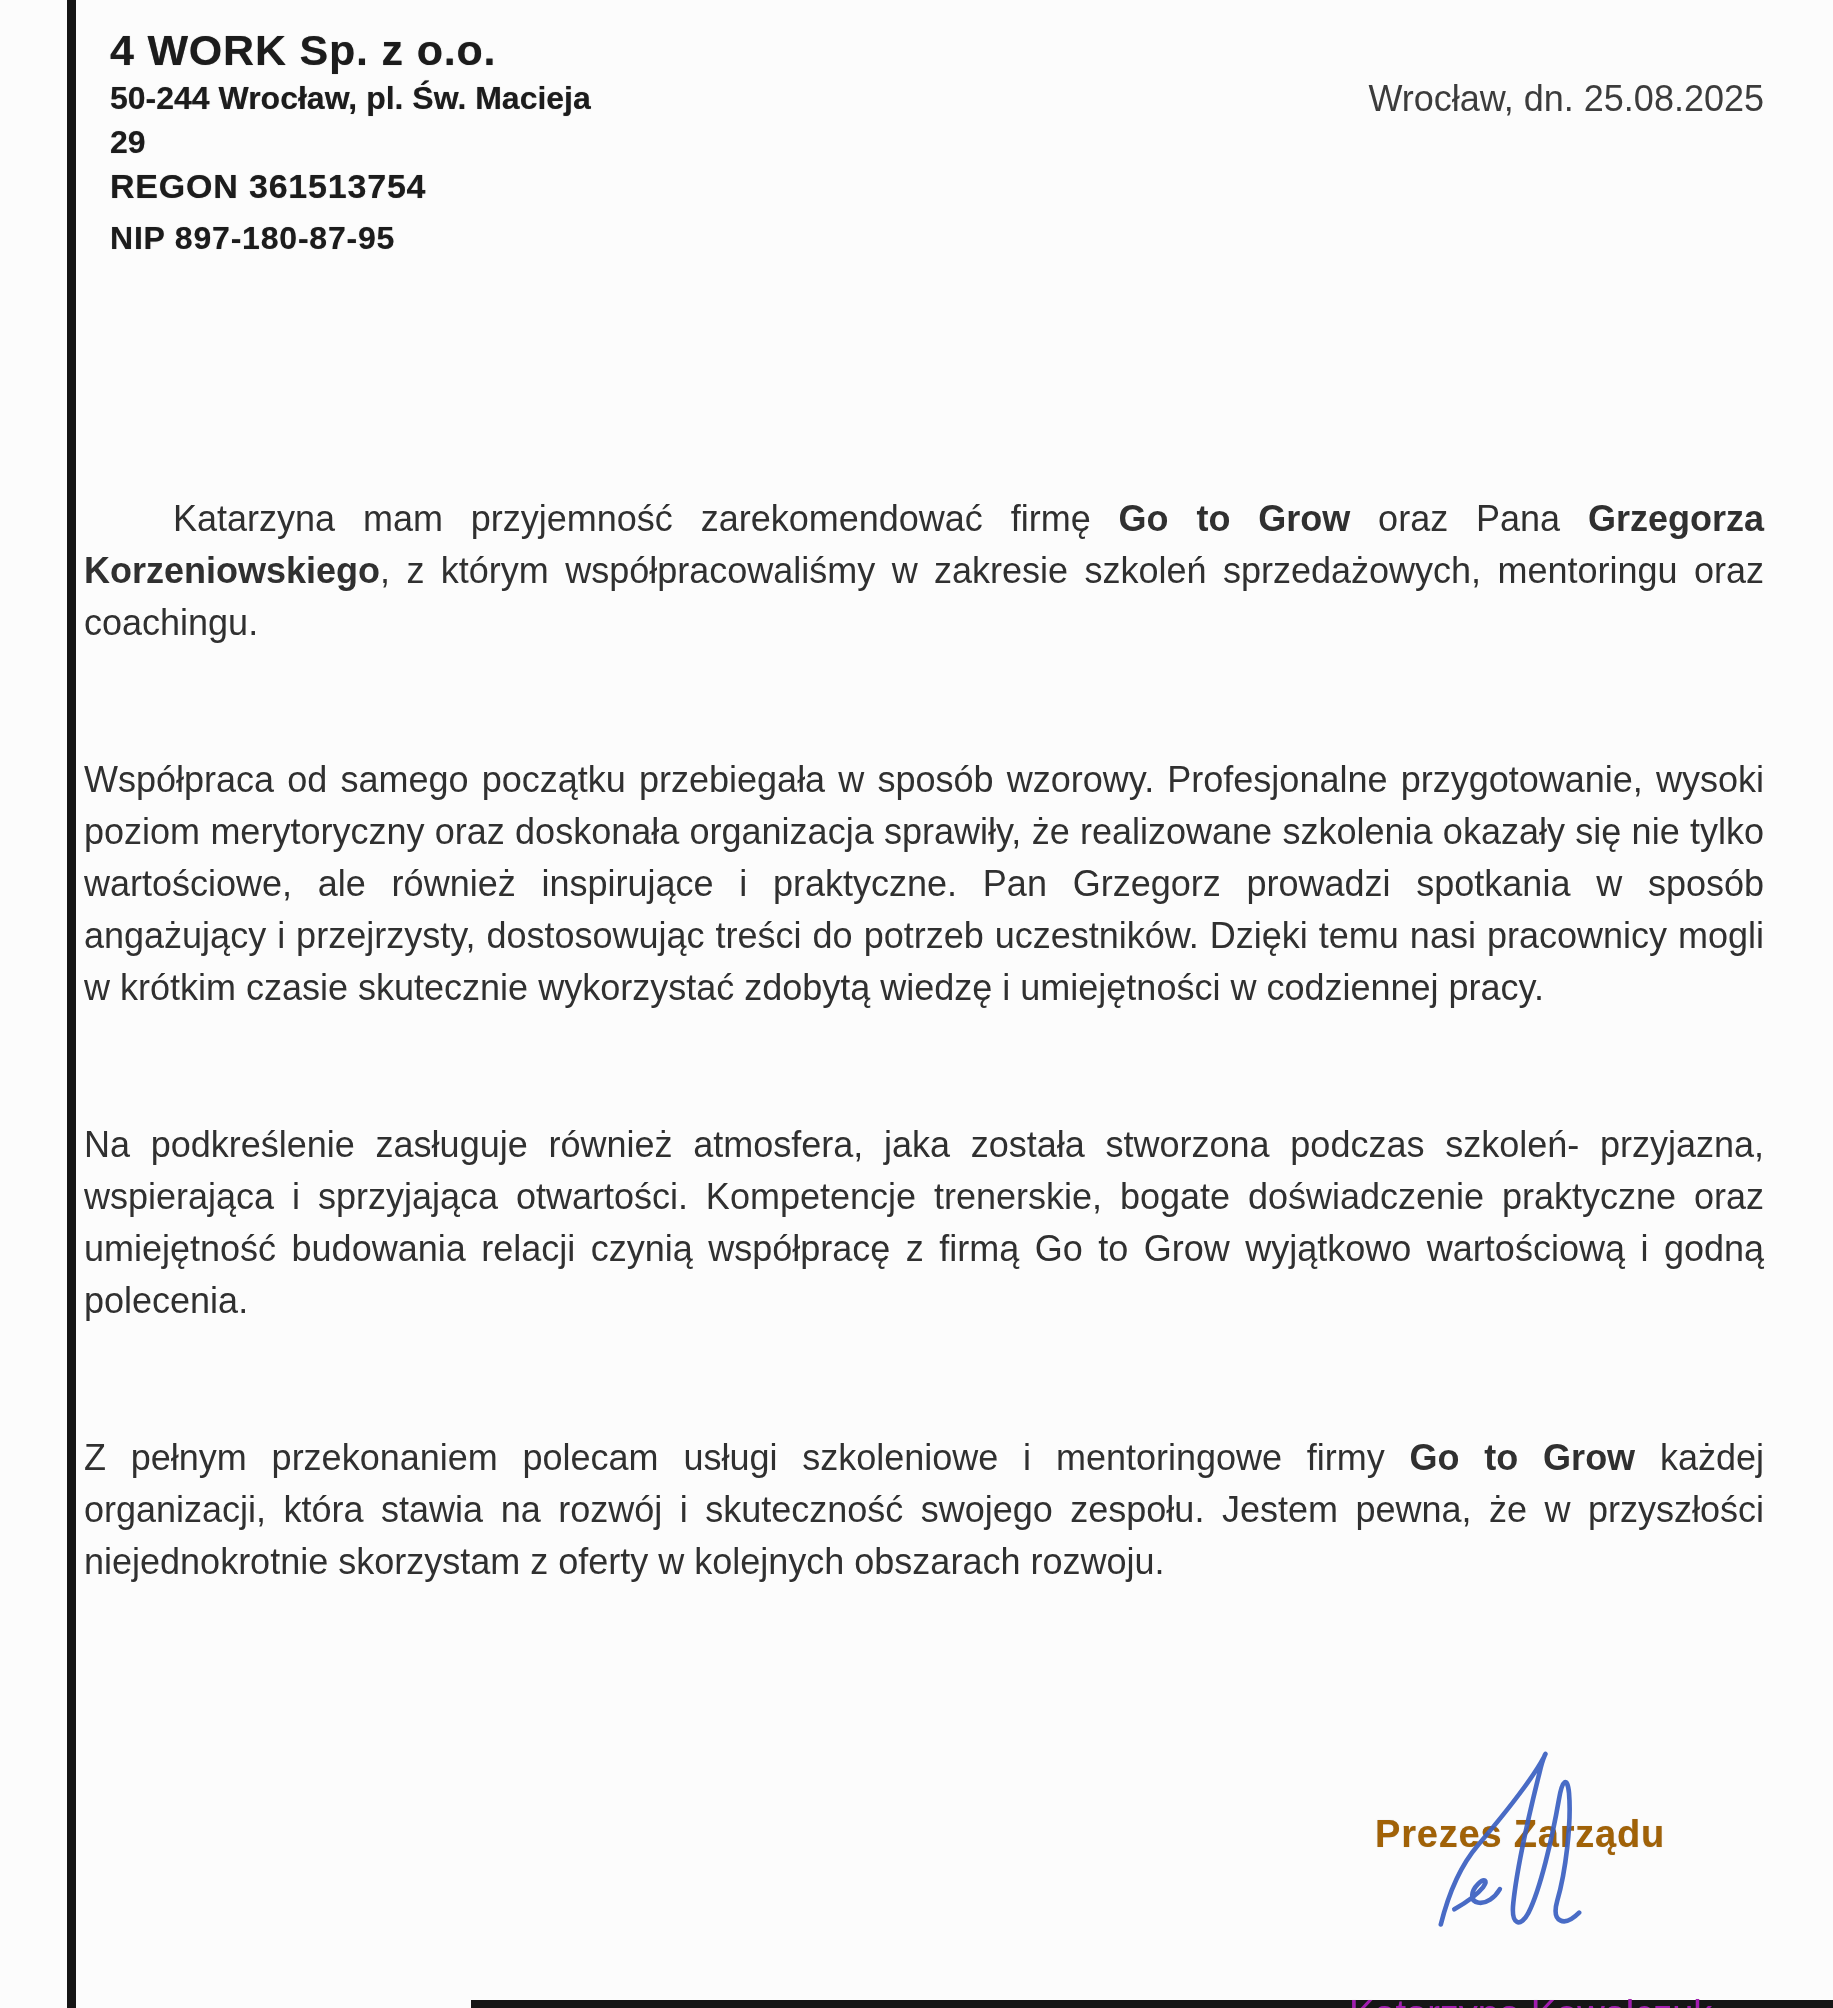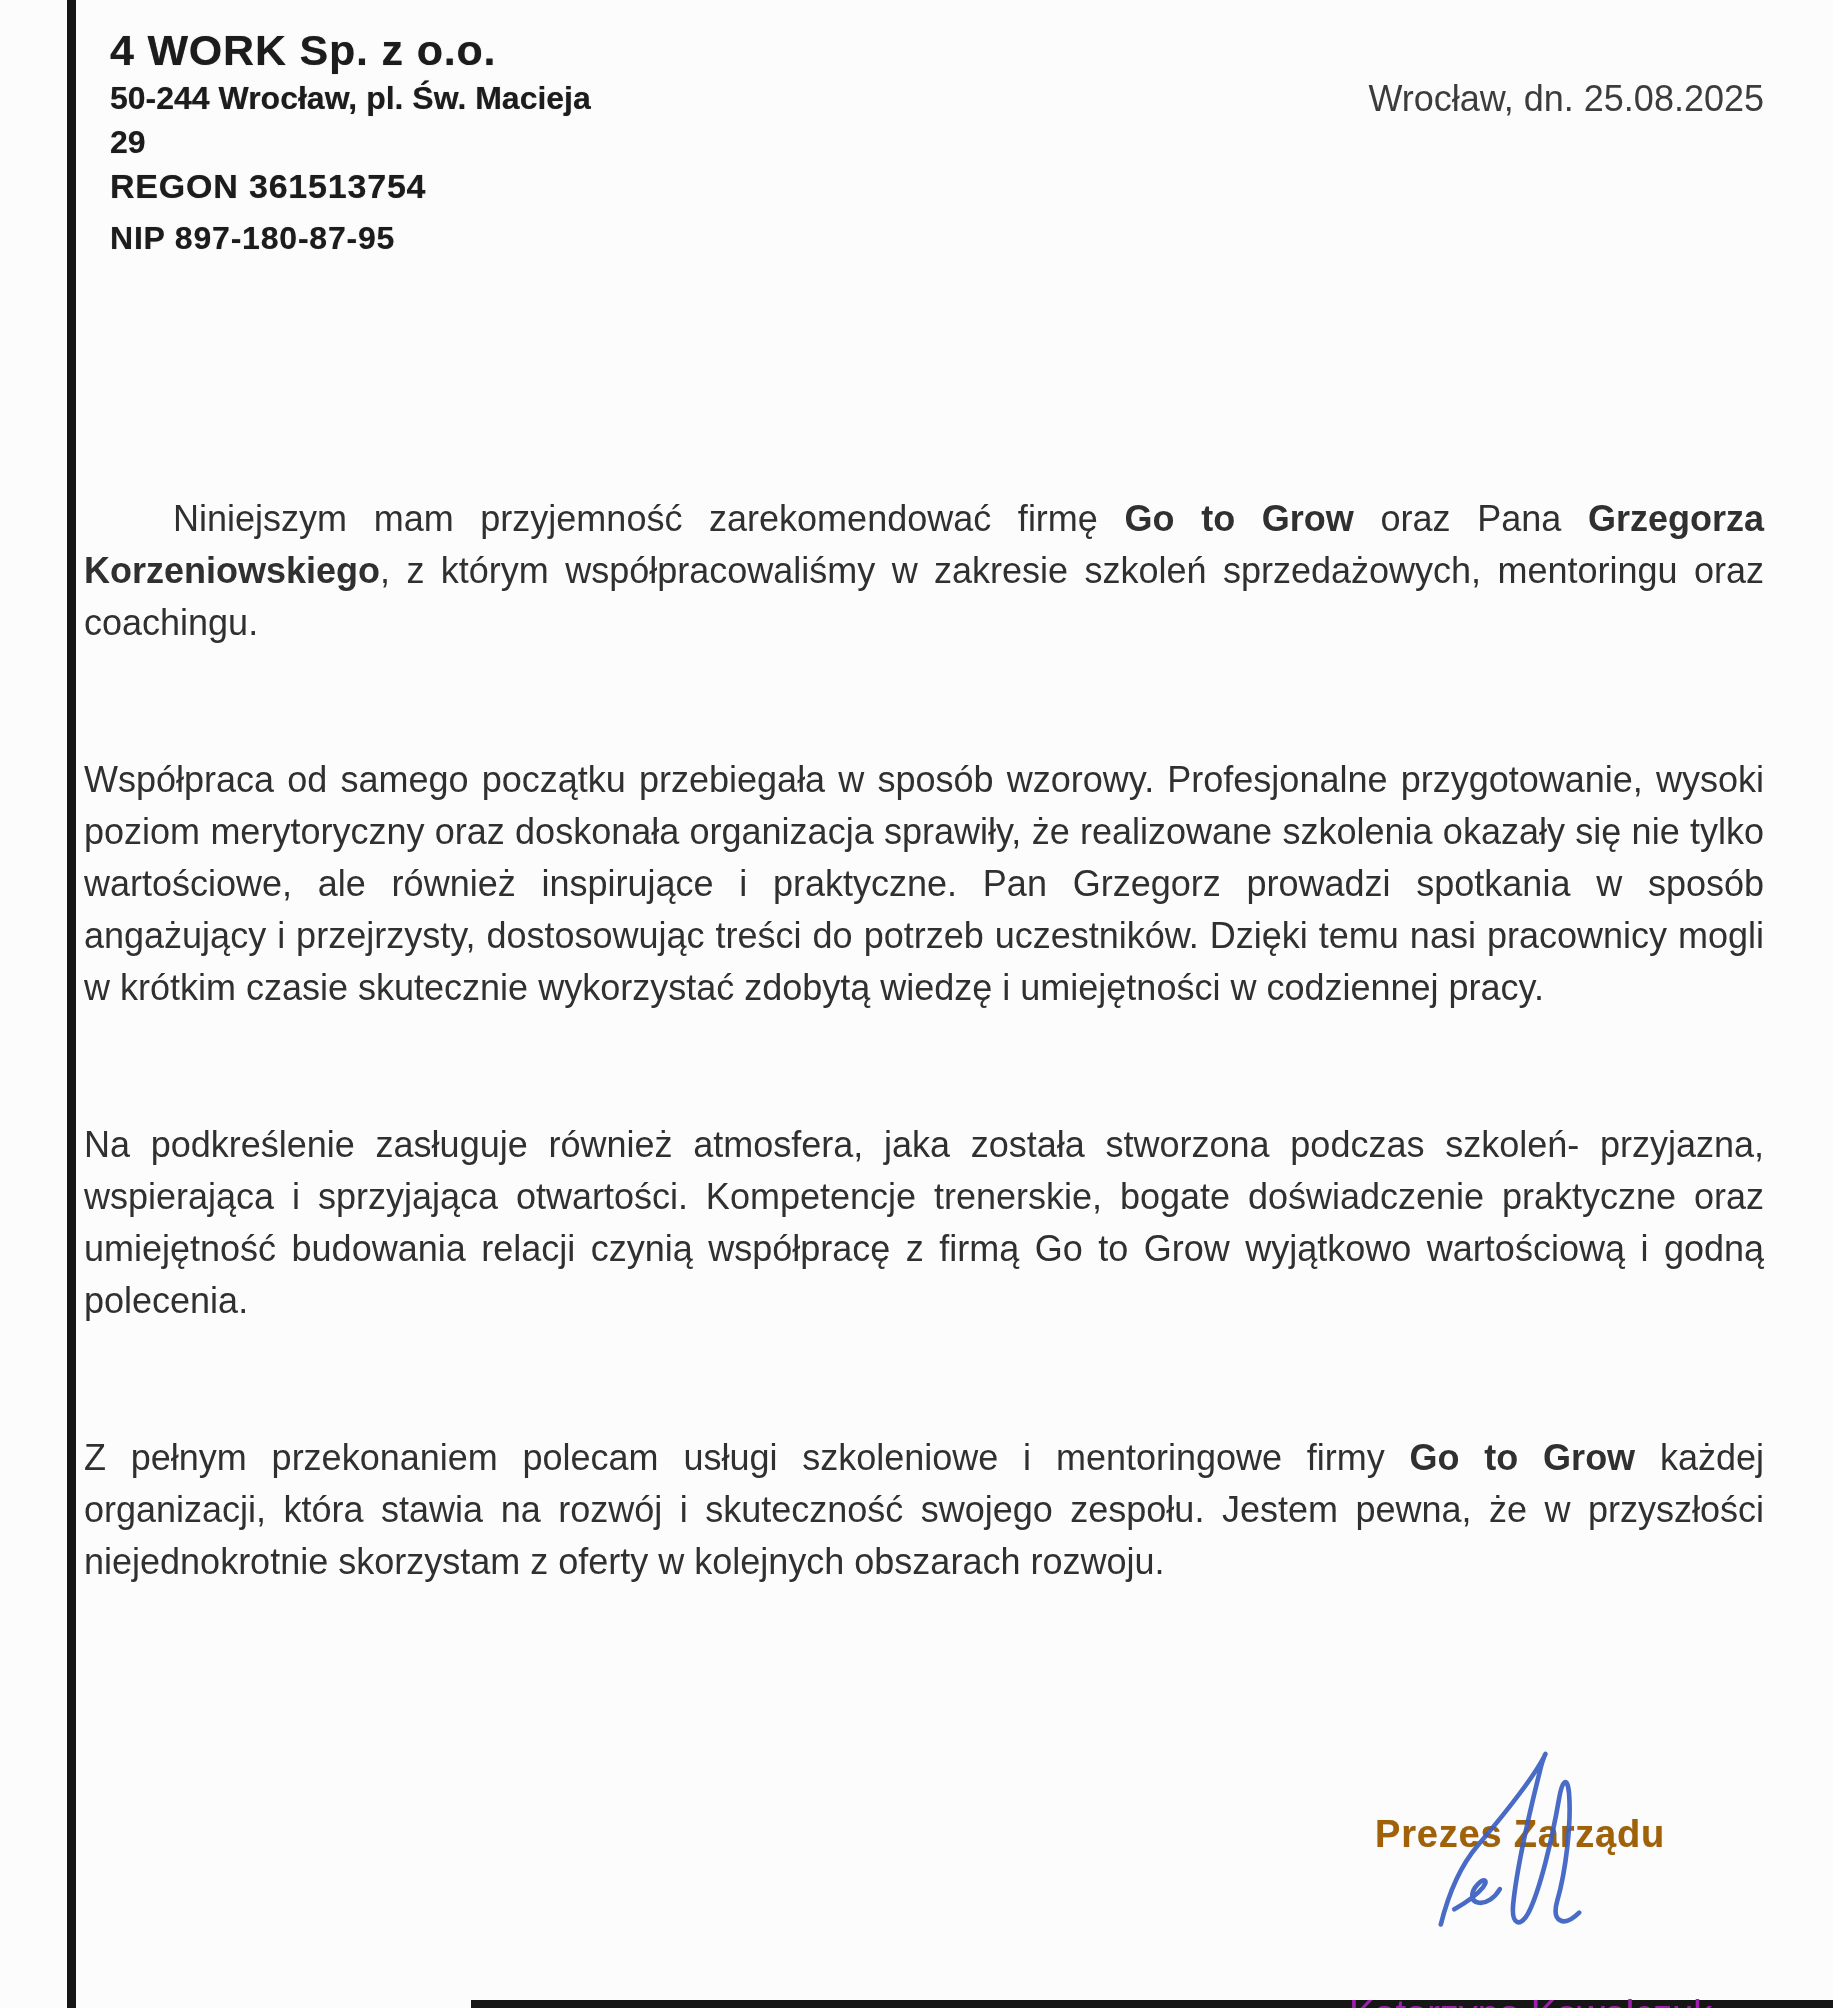--- a/index.html
+++ b/index.html
@@ -103,21 +103,21 @@
   <div class="letterhead">
     <div class="lh-company">4 WORK Sp. z o.o.</div>
     <div class="lh-address">50-244 Wrocław, pl. Św. Macieja 29</div>
     <div class="lh-regon">REGON  361513754</div>
     <div class="lh-nip">NIP 897-180-87-95</div>
   </div>
 
   <div class="dateline">Wrocław, dn. 25.08.2025</div>
 
   <div class="letter-body">
-    <p class="para indent"><span>Niniejszym mam przyjemność zarekomendować firmę </span><span class="seg-bold">Go to Grow</span><span> oraz Pana </span><span class="seg-bold">Grzegorza Korzeniowskiego</span><span>, z którym współpracowaliśmy w zakresie szkoleń sprzedażowych, mentoringu oraz coachingu.</span></p>
+    <p class="para indent"><span>Katarzyna mam przyjemność zarekomendować firmę </span><span class="seg-bold">Go to Grow</span><span> oraz Pana </span><span class="seg-bold">Grzegorza Korzeniowskiego</span><span>, z którym współpracowaliśmy w zakresie szkoleń sprzedażowych, mentoringu oraz coachingu.</span></p>
     <p class="para"><span>Współpraca od samego początku przebiegała w sposób wzorowy. Profesjonalne przygotowanie, wysoki poziom merytoryczny oraz doskonała organizacja sprawiły, że realizowane szkolenia okazały się nie tylko wartościowe, ale również inspirujące i praktyczne. Pan Grzegorz prowadzi spotkania w sposób angażujący i przejrzysty, dostosowując treści do potrzeb uczestników. Dzięki temu nasi pracownicy mogli w krótkim czasie skutecznie wykorzystać zdobytą wiedzę i umiejętności w codziennej pracy.</span></p>
     <p class="para"><span>Na podkreślenie zasługuje również atmosfera, jaka została stworzona podczas szkoleń- przyjazna, wspierająca i sprzyjająca otwartości. Kompetencje trenerskie, bogate doświadczenie praktyczne oraz umiejętność budowania relacji czynią współpracę z firmą Go to Grow wyjątkowo wartościową i godną polecenia.</span></p>
     <p class="para"><span>Z pełnym przekonaniem polecam usługi szkoleniowe i mentoringowe firmy </span><span class="seg-bold">Go to Grow</span><span> każdej organizacji, która stawia na rozwój i skuteczność swojego zespołu. Jestem pewna, że w przyszłości niejednokrotnie skorzystam z oferty w kolejnych obszarach rozwoju.</span></p>
   </div>
 
   <div class="sig-title">Prezes Zarządu</div>
 
   <svg class="sig-ink" viewBox="0 0 230 230" xmlns="http://www.w3.org/2000/svg">
     <g fill="none" stroke="#3a5fc1" stroke-width="5.5" stroke-linecap="round" stroke-linejoin="round" opacity="0.92">
       <path d="M 14 214 C 22 182 34 148 58 120 C 92 80 122 42 136 16 C 141 7 136 12 131 34 C 118 86 104 150 100 188 C 97 214 108 219 118 200 C 132 172 146 112 154 66 C 158 42 164 38 166 58 C 169 94 162 152 152 186 C 145 211 160 218 178 200"></path>

